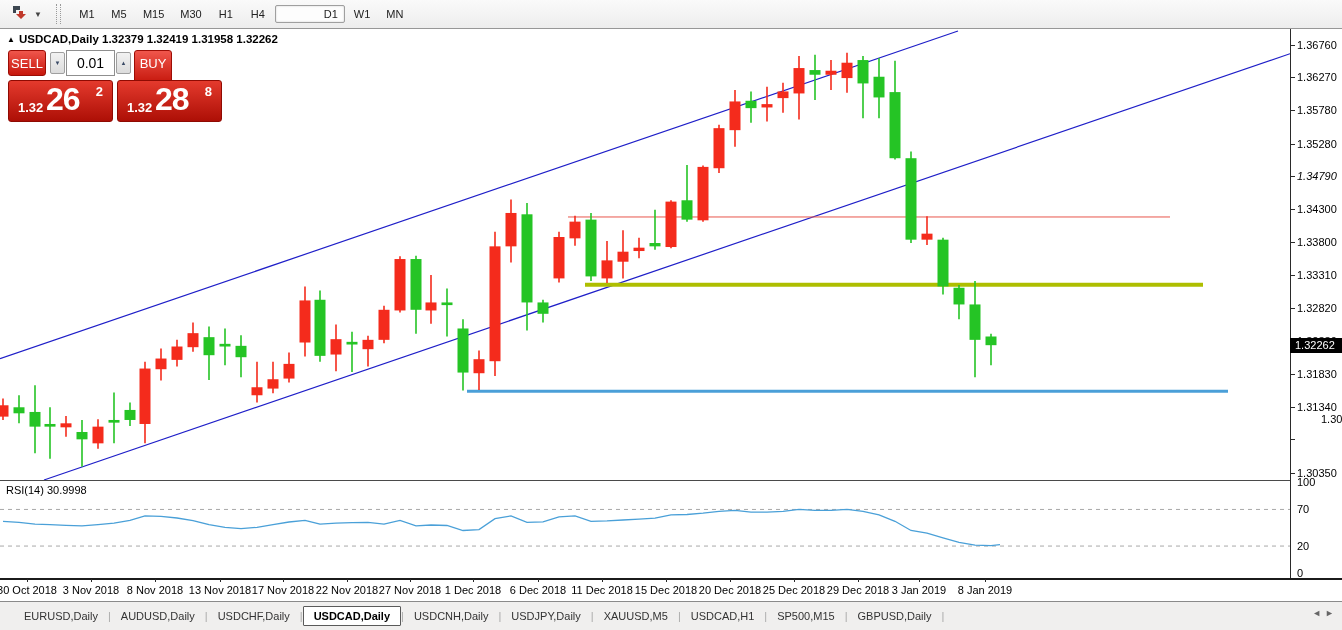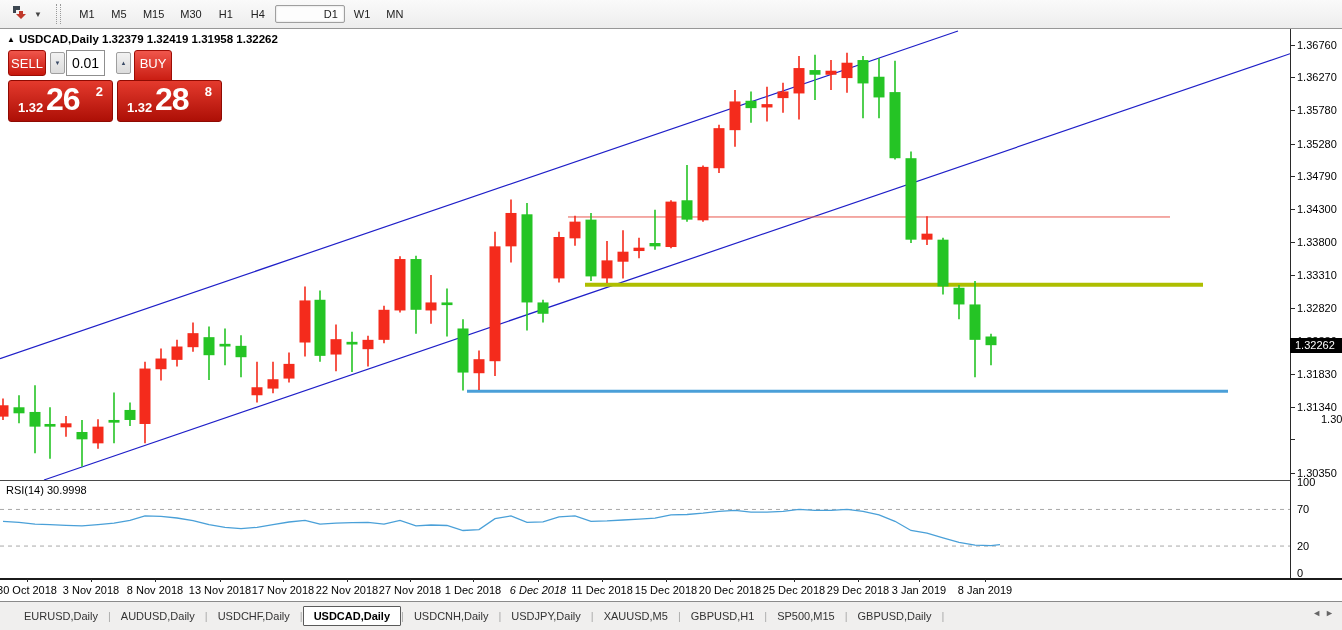--- a/index.html
+++ b/index.html
@@ -344,21 +344,21 @@
       <polyline points="3,521.3 19,522.3 35,524.1 50,524.6 66,525.3 82,525.9 98,524.6 114,523.2 130,520.4 145,515.9 161,516.3 177,518.0 193,520.7 209,524.6 225,527.3 241,528.7 257,527.3 273,524.6 289,522.0 305,520.4 320,524.1 336,523.2 352,522.7 368,522.3 384,524.1 400,520.4 416,525.9 431,525.0 447,525.5 463,530.5 479,529.6 495,518.6 511,515.9 527,522.3 543,521.8 559,516.8 575,515.9 591,521.3 607,520.9 623,520.0 639,519.1 655,518.1 671,514.9 687,514.5 703,513.1 719,511.3 735,510.4 751,512.2 767,512.2 783,511.3 799,509.4 815,510.4 831,510.4 847,509.4 863,511.3 879,514.9 895,521.3 911,530.5 927,533.2 943,537.8 959,542.4 975,545.1 991,545.6 1000,544.7" fill="none" stroke="#4aa0d8" stroke-width="1.3"></polyline>
     </svg>
 
   <div id="chart-header" class="abs">
     <span class="tri">▲</span><span>USDCAD,Daily</span>
     <span>1.32379 1.32419 1.31958 1.32262</span>
   </div>
 
   <div class="abs tp-btn" style="left:8px; top:50px; width:38px; height:26px;">SELL</div>
   <div class="abs spin" style="left:50px; top:52px; width:15px; height:22px;">▼</div>
-  <div class="abs" id="volume-field" style="left:66px; top:50px; width:39px; height:26px;">0.01</div>
+  <div class="abs" id="volume-field" style="left:66px; top:50px; width:49px; height:26px;">0.01</div>
   <div class="abs spin" style="left:116px; top:52px; width:15px; height:22px;">▲</div>
   <div class="abs tp-btn" style="left:134px; top:50px; width:38px; height:34px;">BUY</div>
 
   <div class="abs price-box" style="left:8px; top:80px; width:105px; height:42px;">
     <span class="prefix">1.32</span>
     <span class="main">26</span>
     <span class="sup">2</span>
   </div>
   <div class="abs price-box" style="left:117px; top:80px; width:105px; height:42px;">
     <span class="prefix">1.32</span>
@@ -373,21 +373,21 @@
 
   <div id="price-axis">
       <div class="pa-label" style="top: 38.6906px;">1.36760</div>
       <div class="pa-tick" style="top: 44.6906px;"></div>
       <div class="pa-label" style="top: 71.4106px;">1.36270</div>
       <div class="pa-tick" style="top: 77.4106px;"></div>
       <div class="pa-label" style="top: 104px;">1.35780</div>
       <div class="pa-tick" style="top: 110.131px;"></div>
       <div class="pa-label" style="top: 137.518px;">1.35280</div>
       <div class="pa-tick" style="top: 143.518px;"></div>
-      <div class="pa-label" style="top: 170.238px;">1.34790</div>
+      <div class="pa-label" style="top: 170.238px; font-style: italic;">1.34790</div>
       <div class="pa-tick" style="top: 176.238px;"></div>
       <div class="pa-label" style="top: 202.958px;">1.34300</div>
       <div class="pa-tick" style="top: 208.958px;"></div>
       <div class="pa-label" style="top: 236.346px;">1.33800</div>
       <div class="pa-tick" style="top: 242.346px;"></div>
       <div class="pa-label" style="top: 269.066px;">1.33310</div>
       <div class="pa-tick" style="top: 275.066px;"></div>
       <div class="pa-label" style="top: 301.786px;">1.32820</div>
       <div class="pa-tick" style="top: 307.786px;"></div>
       <div class="pa-label" style="top: 334.506px;">1.32330</div>
@@ -421,21 +421,21 @@
       <div class="date-label" style="left: 220px;">13 Nov 2018</div>
       <div class="date-tick" style="left: 220px;"></div>
       <div class="date-label" style="left: 283px;">17 Nov 2018</div>
       <div class="date-tick" style="left: 283px;"></div>
       <div class="date-label" style="left: 347px;">22 Nov 2018</div>
       <div class="date-tick" style="left: 347px;"></div>
       <div class="date-label" style="left: 410px;">27 Nov 2018</div>
       <div class="date-tick" style="left: 410px;"></div>
       <div class="date-label" style="left: 473px;">1 Dec 2018</div>
       <div class="date-tick" style="left: 473px;"></div>
-      <div class="date-label" style="left: 538px; font-style: italic;">6 Dec 2018</div>
+      <div class="date-label" style="left: 538px;">6 Dec 2018</div>
       <div class="date-tick" style="left: 538px;"></div>
       <div class="date-label" style="left: 602px;">11 Dec 2018</div>
       <div class="date-tick" style="left: 602px;"></div>
       <div class="date-label" style="left: 666px;">15 Dec 2018</div>
       <div class="date-tick" style="left: 666px;"></div>
       <div class="date-label" style="left: 730px;">20 Dec 2018</div>
       <div class="date-tick" style="left: 730px;"></div>
       <div class="date-label" style="left: 794px;">25 Dec 2018</div>
       <div class="date-tick" style="left: 794px;"></div>
       <div class="date-label" style="left: 858px;">29 Dec 2018</div>
@@ -454,21 +454,21 @@
       <div class="tab">USDCHF,Daily</div>
       <span class="tab-sep">|</span>
       <div class="tab active">USDCAD,Daily</div>
       <span class="tab-sep">|</span>
       <div class="tab">USDCNH,Daily</div>
       <span class="tab-sep">|</span>
       <div class="tab">USDJPY,Daily</div>
       <span class="tab-sep">|</span>
       <div class="tab">XAUUSD,M5</div>
       <span class="tab-sep">|</span>
-      <div class="tab">GBPUSD,H1</div>
+      <div class="tab">USDCAD,H1</div>
       <span class="tab-sep">|</span>
       <div class="tab">SP500,M15</div>
       <span class="tab-sep">|</span>
       <div class="tab">GBPUSD,Daily</div>
       <span class="tab-sep">|</span>
     </div>
   <div id="tab-nav"><span>◄</span><span>►</span></div>
 </div>
 
 </body></html>

